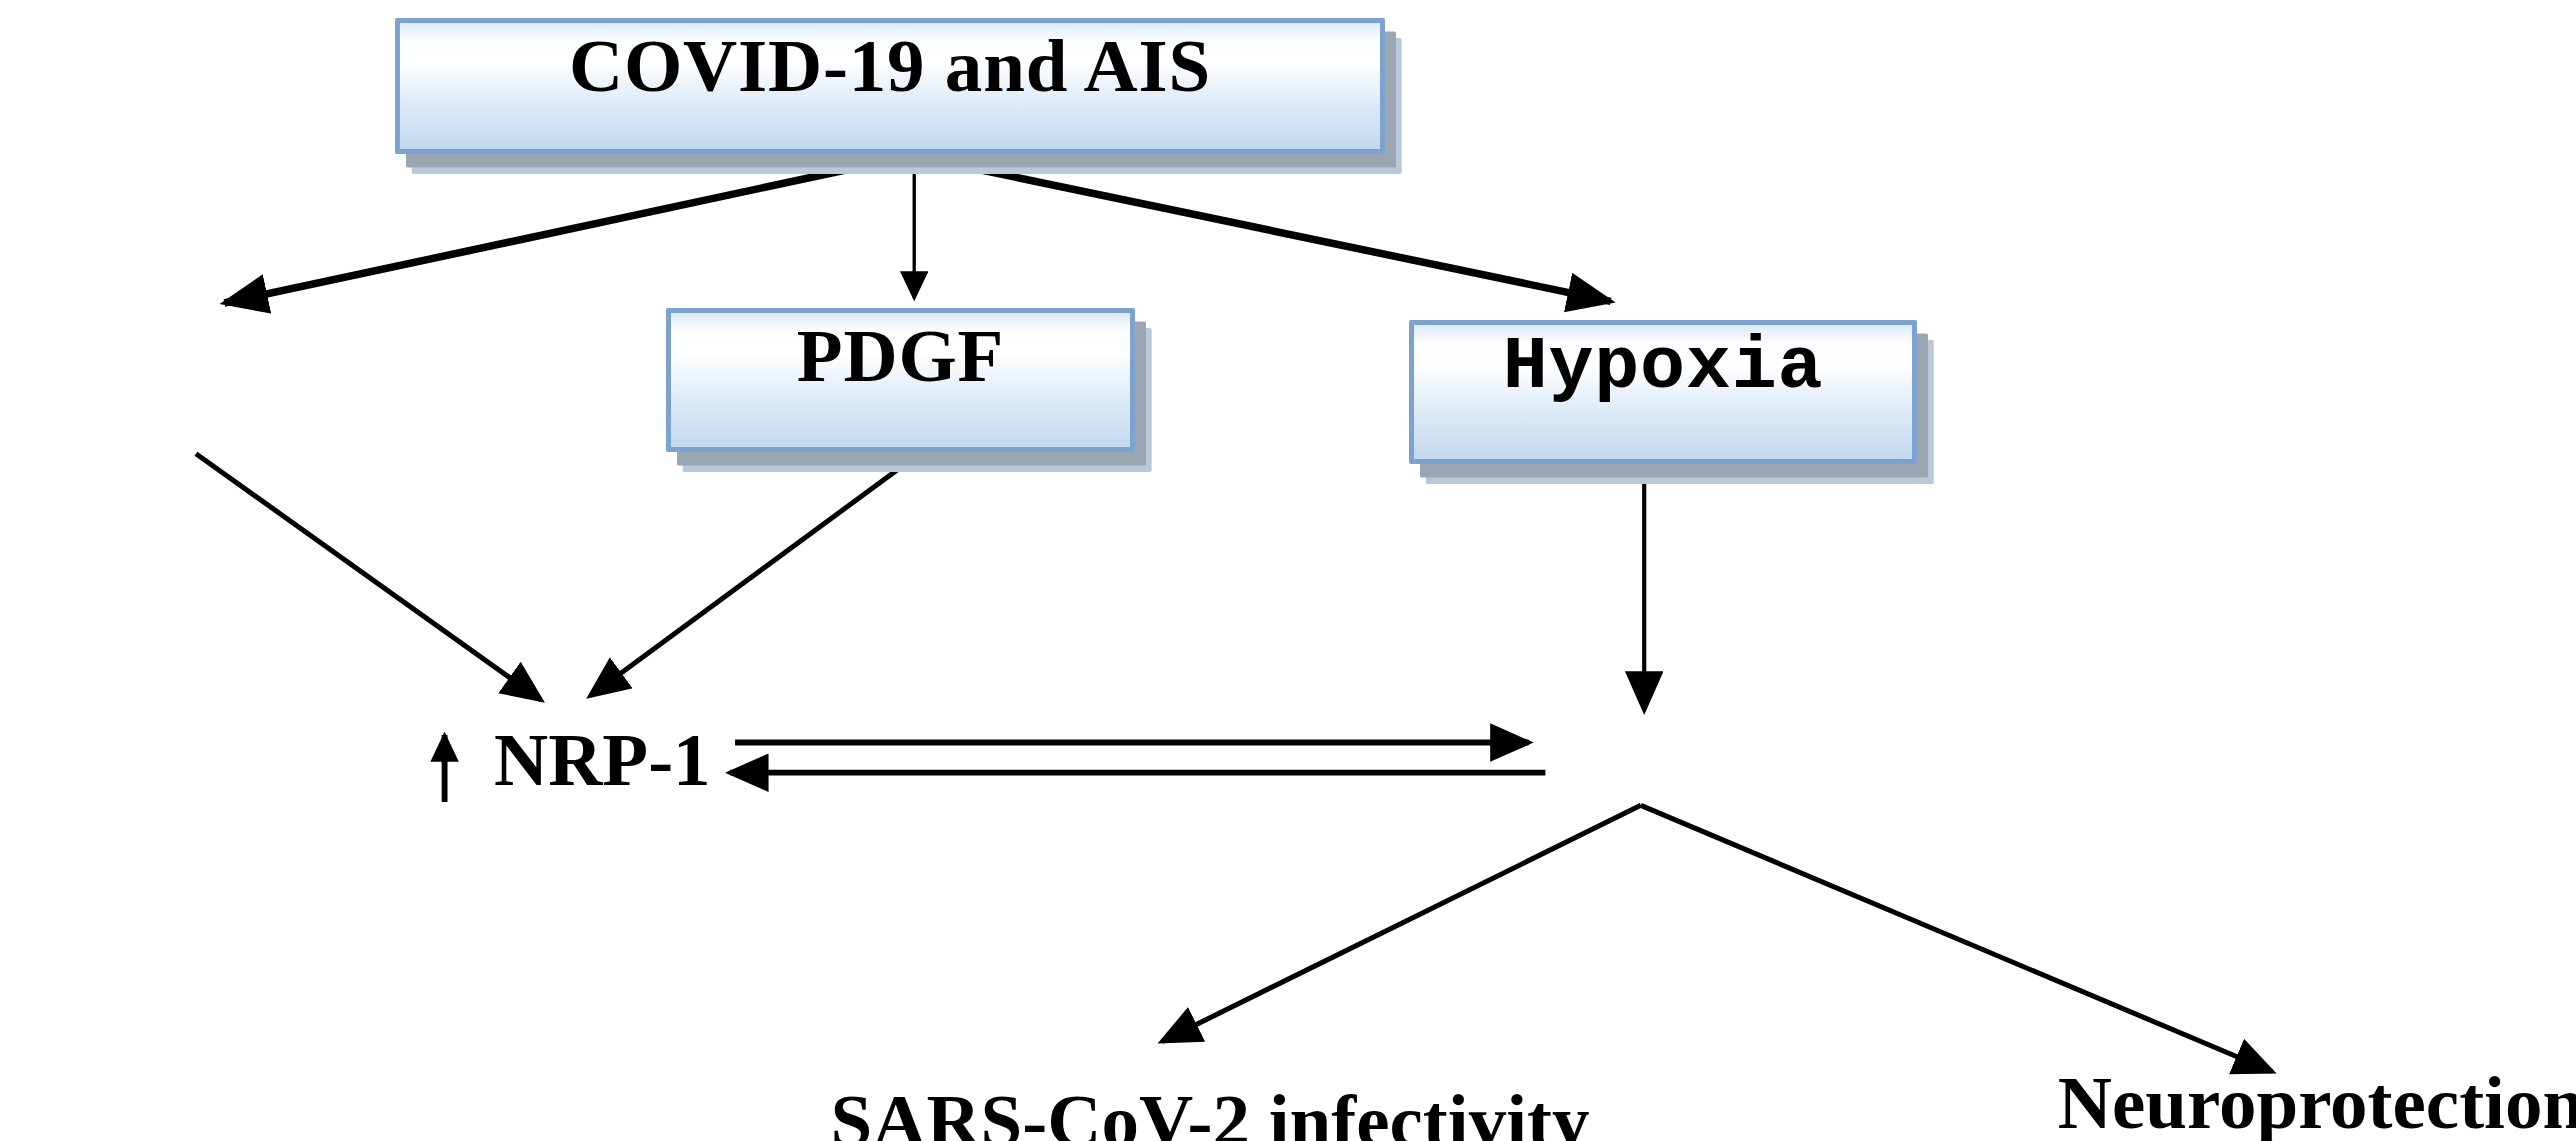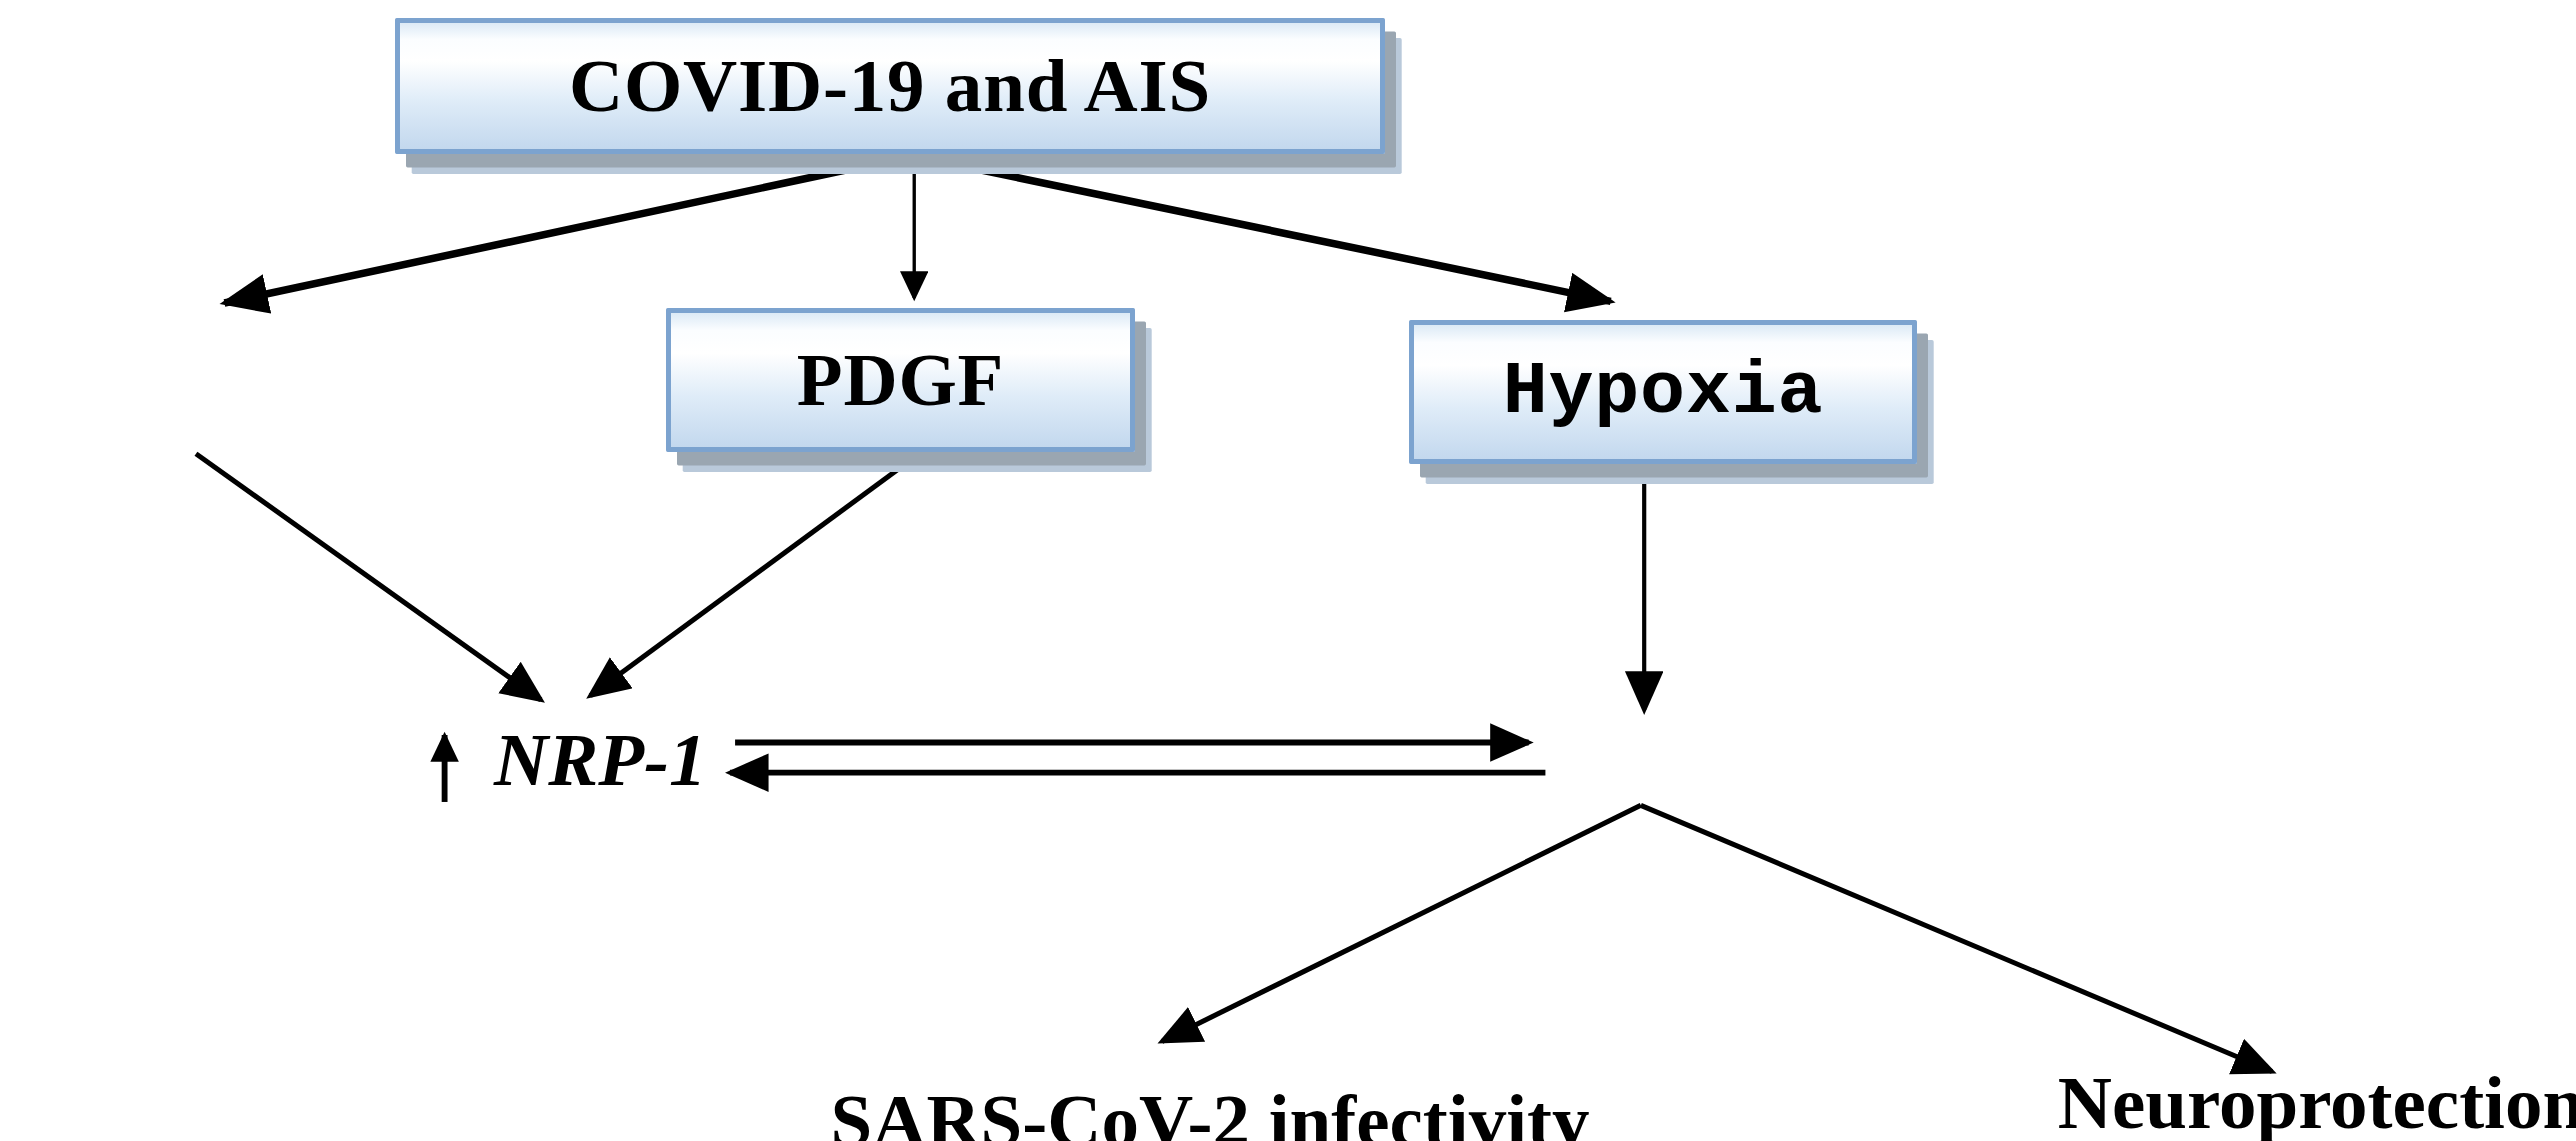--- a/index.html
+++ b/index.html
@@ -30,37 +30,37 @@
     position:absolute;
     border:5px solid var(--box_border);
     border-radius:1.7px;
     background:linear-gradient(180deg,
       var(--box_fill_top) 0%,
       var(--box_fill_light) 13%,
       #ffffff 30%,
       var(--box_fill_mid) 62%,
       var(--box_fill_bottom) 100%);
     box-shadow:11px 13.4px 0 var(--shadow_color), 16.7px 20px 0 var(--shadow_color2);
-    display:flex;align-items:center;justify-content:center;
+    display:flex;justify-content:center;
     color:var(--text_color);
     font-weight:bold;
     font-size:75px;
     letter-spacing:0.8px;
     white-space:nowrap;
   }
   .free-label{
     position:absolute;
     transform:translateX(-50%);
     color:var(--text_color);
     font-weight:bold;
     font-size:75px;
     line-height:1;
     white-space:nowrap;
   }
-  #lbl-nrp1{transform:none;font-style:italic;}
+  #lbl-nrp1{transform:none;}
 </style>
 </head>
 <body>
 
 <div id="canvas">
 
   <svg id="arrow-layer" viewBox="0 0 3077 1363" xmlns="http://www.w3.org/2000/svg">
     <defs>
       <marker id="head-lg" markerUnits="userSpaceOnUse" markerWidth="62" markerHeight="52" refX="52" refY="24" orient="auto">
         <path d="M0,0 L58,24 L0,48 Z" fill="currentColor"></path>

